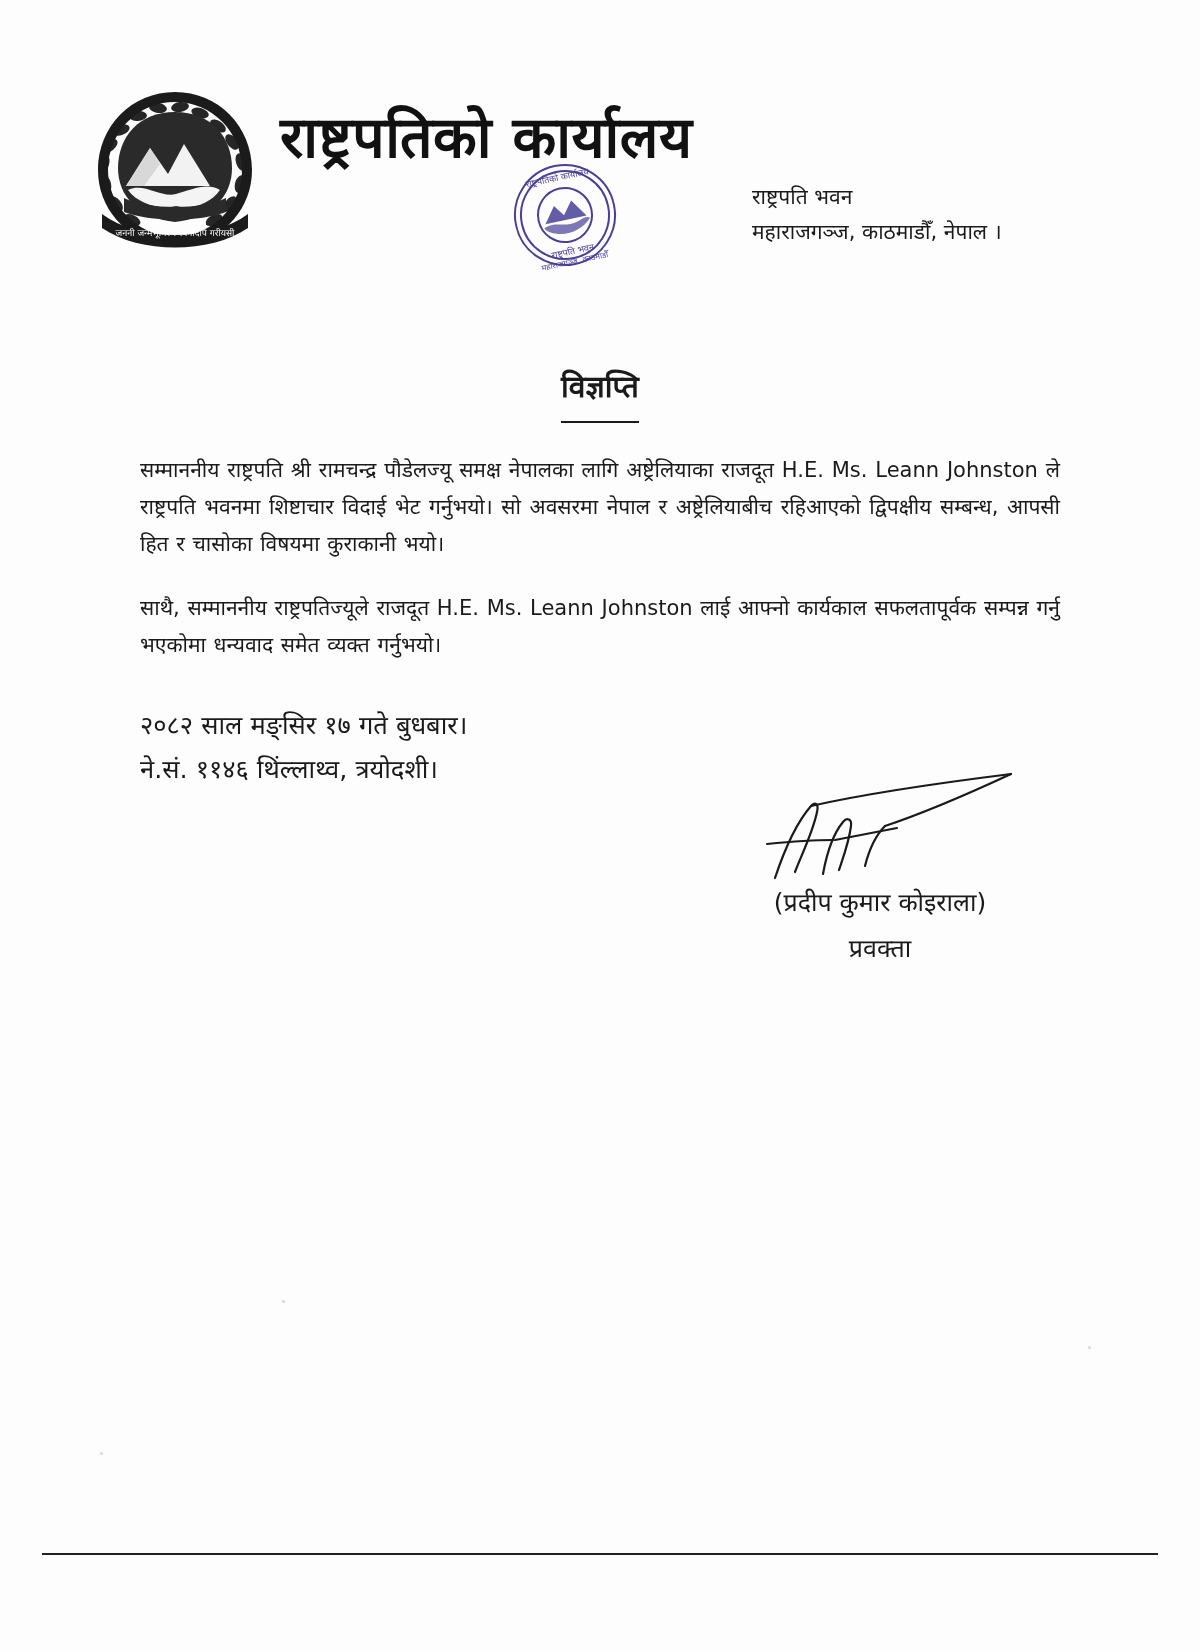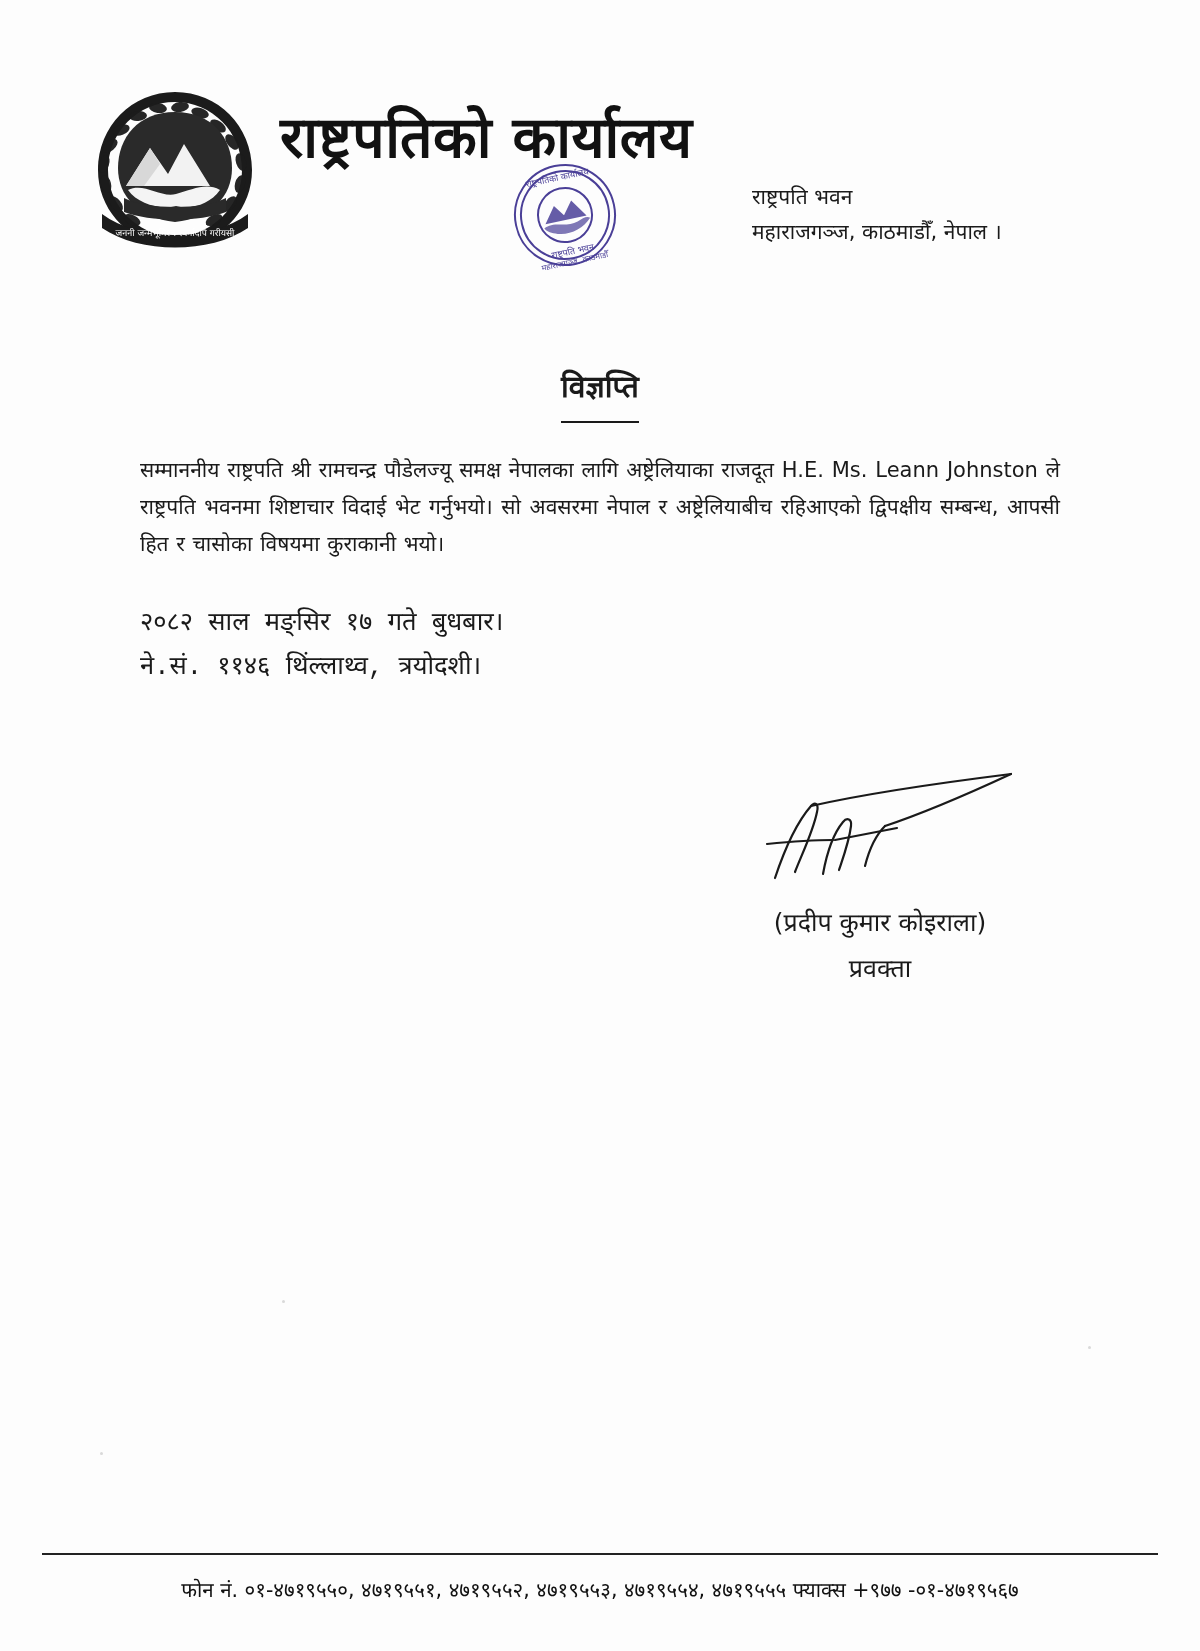--- a/index.html
+++ b/index.html
@@ -98,38 +98,37 @@
     text-align-last: left;
     margin: 0 0 28px 0;
     word-spacing: 1px;
   }
 
   .date-block {
     font-size: 25.5px;
     line-height: 1.72;
     margin-top: 40px;
   }
-  .date-line { display: block; font-family: Liberation Mono, monospace; }
+  .date-line { display: block; }
 
   
   .sig-area {
     position: absolute;
     top: 770px;
     right: 110px;
     width: 420px;
     text-align: center;
   }
   .sig-svg {
     display: block;
     margin: 0 auto -6px auto;
   }
   .sig-name {
     font-size: 25px;
     line-height: 1.5;
-    margin-top: 20px;
   }
   .sig-role {
     font-size: 25px;
     margin-top: 8px;
     font-family: Liberation Serif, serif;
   }
 
   
   .footer-rule {
     position: absolute;
@@ -229,20 +228,21 @@
       <div>महाराजगञ्ज, काठमाडौँ, नेपाल ।</div>
     </div>
   </div>
 
   <div class="doc-title">
     <span>विज्ञप्ति</span>
   </div>
 
   <div class="content">
     <p class="para">सम्माननीय राष्ट्रपति श्री रामचन्द्र पौडेलज्यू समक्ष नेपालका लागि अष्ट्रेलियाका राजदूत H.E. Ms. Leann Johnston ले राष्ट्रपति भवनमा शिष्टाचार विदाई भेट गर्नुभयो। सो अवसरमा नेपाल र अष्ट्रेलियाबीच रहिआएको द्विपक्षीय सम्बन्ध, आपसी हित र चासोका विषयमा कुराकानी भयो।</p>
+    <p class="para">साथै, सम्माननीय राष्ट्रपतिज्यूले राजदूत H.E. Ms. Leann Johnston लाई आफ्नो कार्यकाल सफलतापूर्वक सम्पन्न गर्नु भएकोमा धन्यवाद समेत व्यक्त गर्नुभयो।</p>
     <div class="date-block">
       <span class="date-line">२०८२ साल मङ्सिर १७ गते बुधबार।</span>
       <span class="date-line">ने.सं. ११४६ थिंल्लाथ्व, त्रयोदशी।</span>
     </div>
   </div>
 
   <div class="sig-area">
     <svg class="sig-svg" width="330" height="120" viewBox="0 0 330 120" xmlns="http://www.w3.org/2000/svg">
       <g fill="none" stroke="#1a1a1a" stroke-width="2.2" stroke-linecap="round">
         <path d="M60 108 C70 78 82 52 96 36 C100 31 104 34 102 42 C98 62 86 86 80 102"></path>
@@ -252,18 +252,17 @@
         <path d="M150 96 C154 80 160 66 170 56"></path>
         <path d="M96 36 C140 26 200 16 296 4"></path>
         <path d="M170 56 C200 46 240 30 296 4"></path>
       </g>
     </svg>
     <div class="sig-name">(प्रदीप कुमार कोइराला)</div>
     <div class="sig-role">प्रवक्ता</div>
   </div>
 
   <div class="footer-rule"></div>
-  <div class="footer-text">फोन नं. ०१-४७१९५५०, ४७१९५५१, ४७१९५५२, ४७१९५५३, ४७१९५५४, ४७१९५५५ फ्याक्स +९७७ -०१-४७१९५६७</div>
 
   <div class="noise-dot" style="left:282px; top:1300px;"></div>
   <div class="noise-dot" style="left:1088px; top:1346px;"></div>
   <div class="noise-dot" style="left:100px; top:1452px;"></div>
 </div>
 
 </body></html>

